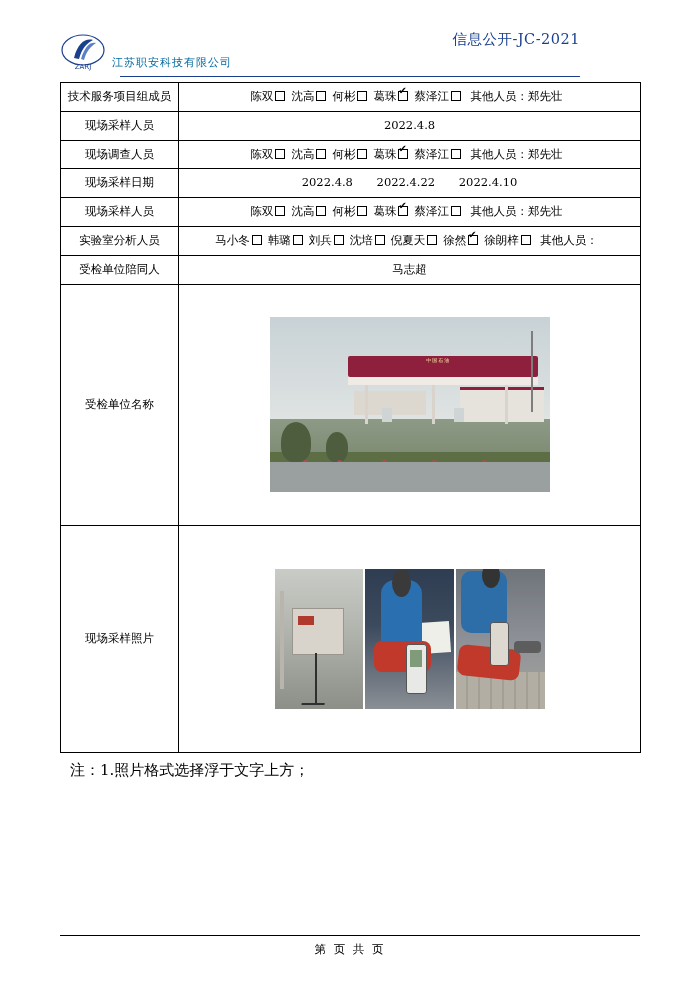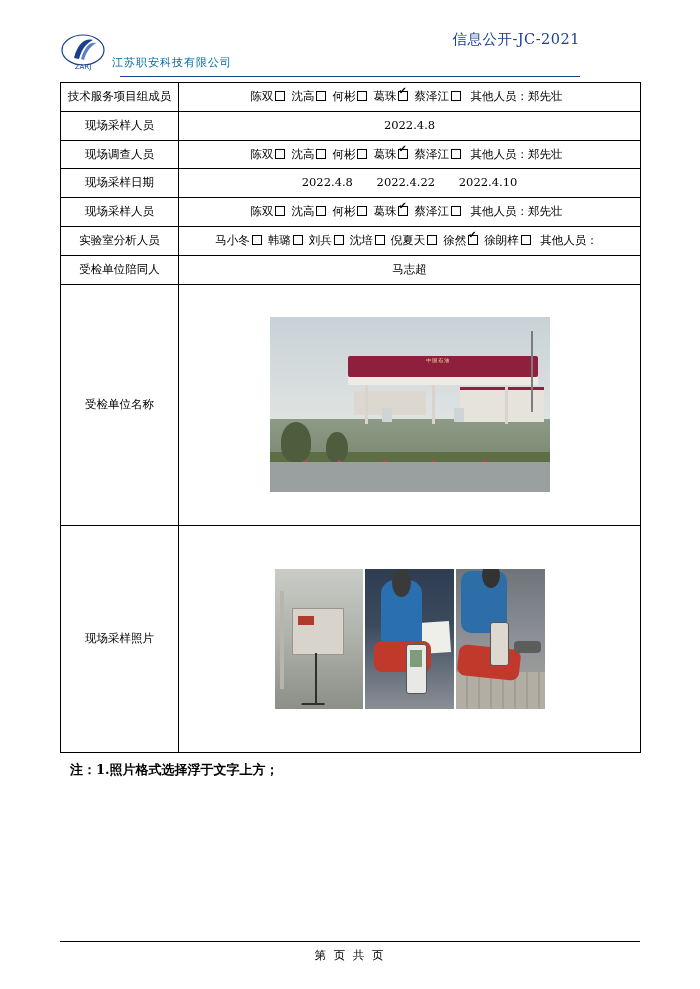--- a/index.html
+++ b/index.html
@@ -182,30 +182,29 @@
   .pc-bg { position:absolute; inset:0; background: linear-gradient(#6f737a 0%, #8d9197 50%, #a8a49c 100%); }
   .pc-person { position:absolute; left:6%; top:2%; width:52%; height:44%; background:#2e6ea8; border-radius:10px; }
   .pc-head { position:absolute; left:30%; top:-4%; width:20%; height:18%; background:#333; border-radius:50%; }
   .pc-arm { position:absolute; left:2%; top:56%; width:70%; height:22%; background:#c0392b; border-radius:8px; transform:rotate(6deg); }
   .pc-device { position:absolute; left:38%; top:38%; width:20%; height:30%; background:#ddd9d0; border:1px solid #555; border-radius:3px; }
   .pc-hose { position:absolute; left:66%; top:52%; width:30%; height:8%; background:#5d5d5d; border-radius:4px; }
   .pc-tile { position:absolute; left:0; right:0; bottom:0; height:26%; background: repeating-linear-gradient(90deg,#b3aea4 0 10px,#a49f95 10px 12px); }
 
   
   .note {
-    font-size: 13px;
+    font-size: 15px;
     margin-top: 8px;
     padding-left: 10px;
-    font-weight: bold;
   }
   .footer {
     position: absolute;
     left: 60px;
     right: 60px;
-    bottom: 26px;
+    bottom: 32px;
     text-align: center;
   }
   .footer-rule {
     border-top: 1px solid #000;
     margin-bottom: 6px;
   }
   .footer-text {
     font-size: 11.5px;
     letter-spacing: 2px;
   }

